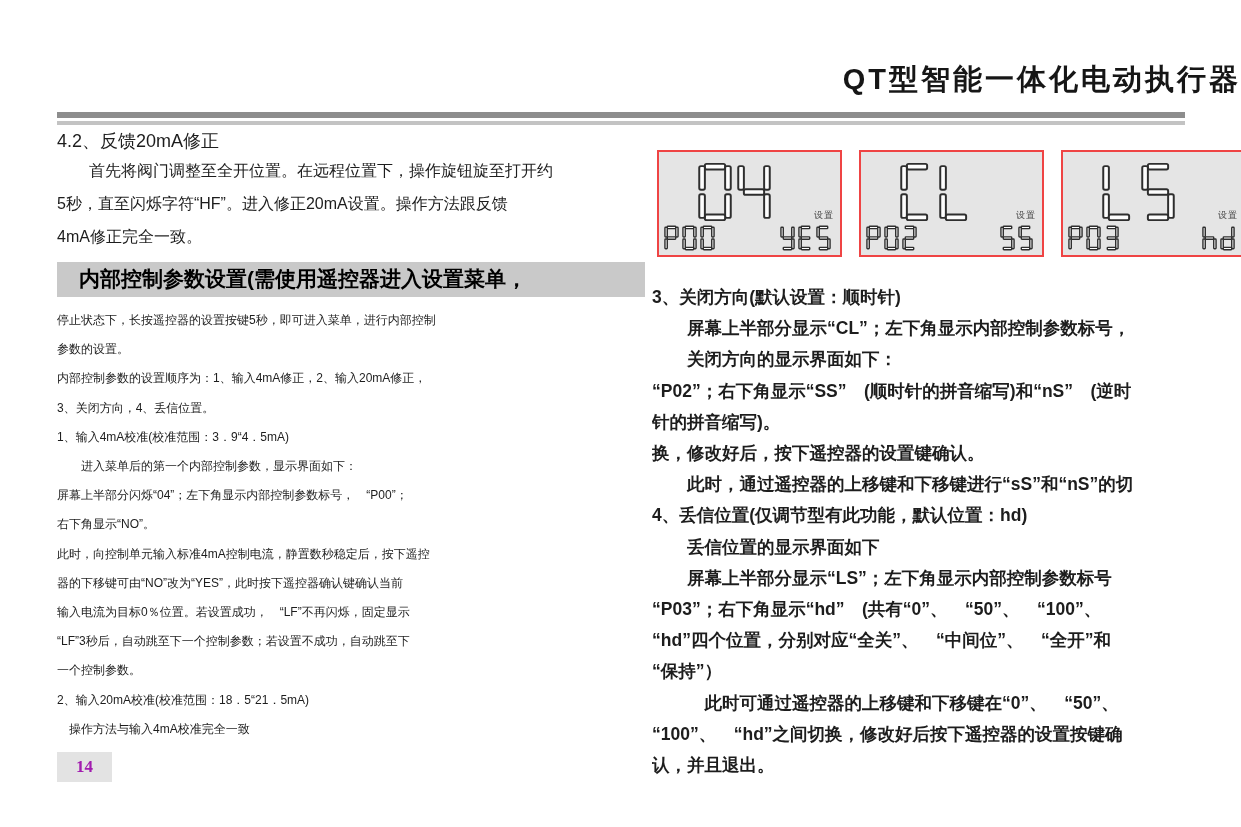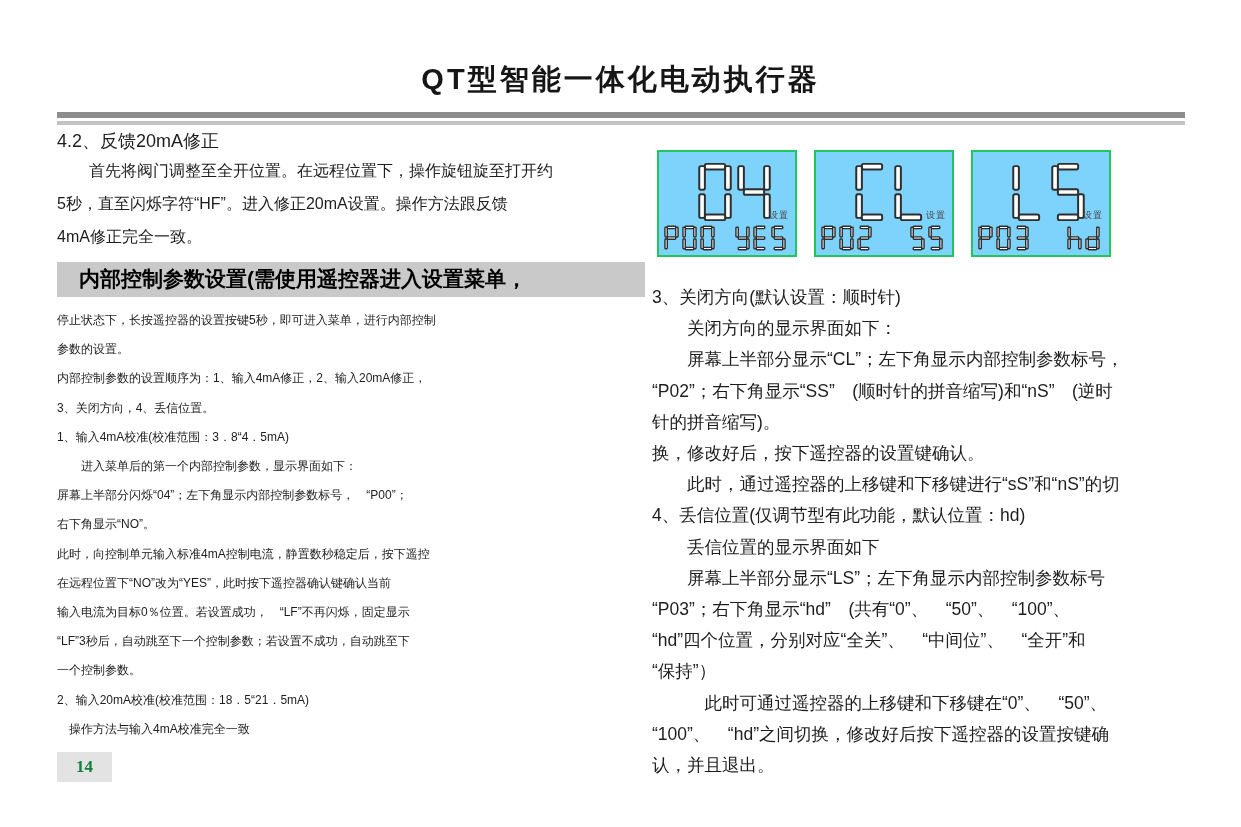--- a/index.html
+++ b/index.html
@@ -1,53 +1,53 @@
 <!DOCTYPE html>
 <html><head>
 <meta charset="utf-8">
 <style>
   html,body{margin:0;padding:0;background:#ffffff;}
   .page{
     position:relative;width:1241px;height:827px;background:#ffffff;
     font-family:"Liberation Sans", sans-serif;color:#1d1d1d;overflow:hidden;
   }
   .title{
-    position:absolute;top:60px;left:0;width:100%;text-align:center;
+    position:absolute;top:60px;left:0;width:100%;text-align:right;
     font-size:29px;font-weight:bold;letter-spacing:3px;color:#161616;
   }
   .rule1{position:absolute;left:57px;right:56px;top:112px;height:6px;background:#8d8d8d;}
   .rule2{position:absolute;left:57px;right:56px;top:121px;height:4px;background:#c3c3c3;}
 
   .left-col{position:absolute;left:57px;top:129px;width:588px;}
   .sec-heading{font-size:18px;font-weight:normal;line-height:25px;white-space:nowrap;}
   .sec-lines .tline{font-size:16px;line-height:33px;white-space:nowrap;overflow:hidden;}
   .gray-box{
     background:#c9c9c9;width:588px;box-sizing:border-box;
     padding:3px 6px 5px 22px;margin:9px 0 9px 0;
     font-weight:bold;font-size:21px;line-height:27px;color:#000000;white-space:nowrap;overflow:hidden;
   }
   .left-lines .tline{font-size:12px;line-height:29.2px;white-space:nowrap;overflow:hidden;}
 
   .lcd-row{position:absolute;left:657px;top:150px;display:flex;gap:17px;}
   .lcd{
-    width:140px;height:107px;border:2px solid #22c55e;box-sizing:border-box;
-    position:relative;background:#7dd3fc;
+    width:185px;height:107px;border:2px solid #ef4444;box-sizing:border-box;
+    position:relative;background:#e5e5e5;
   }
   .lcd-main{position:absolute;left:38px;top:8px;display:flex;gap:10px;}
   .lcd-tag{position:absolute;right:6px;top:57px;font-size:9px;color:#4a4a4a;letter-spacing:1px;}
   .lcd-bottom{position:absolute;left:5px;right:9px;bottom:4px;display:flex;justify-content:space-between;align-items:flex-end;}
   .seg-group{display:flex;gap:3px;}
 
   .right-col{position:absolute;left:652px;top:282px;width:545px;}
-  .right-col .tline{font-size:17.5px;line-height:31.2px;white-space:nowrap;overflow:hidden;}
+  .right-col .tline{font-size:17.5px;line-height:31.2px;white-space:nowrap;overflow:hidden;font-weight:bold;}
 
   .page-num{
     position:absolute;left:57px;top:752px;width:55px;height:30px;background:#e3e3e3;
     text-align:center;line-height:30px;font-weight:bold;font-size:17px;
-    font-family:"Liberation Serif", serif;color:#15803d;
+    font-family:"Liberation Serif", serif;color:#a21caf;
   }
 </style>
 </head>
 <body>
 
 <div class="page">
 
   <div class="title">QT型智能一体化电动执行器</div>
   <div class="rule1"></div>
   <div class="rule2"></div>
@@ -60,26 +60,26 @@
         <div class="tline">4mA修正完全一致。</div>
       </div>
     <div class="gray-box">
       <div>内部控制参数设置(需使用遥控器进入设置菜单，</div>
     </div>
     <div class="left-lines">
         <div class="tline">停止状态下，长按遥控器的设置按键5秒，即可进入菜单，进行内部控制</div>
         <div class="tline">参数的设置。</div>
         <div class="tline">内部控制参数的设置顺序为：1、输入4mA修正，2、输入20mA修正，</div>
         <div class="tline">3、关闭方向，4、丢信位置。</div>
-        <div class="tline">1、输入4mA校准(校准范围：3．8“4．5mA)</div>
+        <div class="tline">1、输入4mA校准(校准范围：3．9“4．5mA)</div>
         <div class="tline">　　进入菜单后的第一个内部控制参数，显示界面如下：</div>
         <div class="tline">屏幕上半部分闪烁“04”；左下角显示内部控制参数标号，　“P00”；</div>
         <div class="tline">右下角显示“NO”。</div>
         <div class="tline">此时，向控制单元输入标准4mA控制电流，静置数秒稳定后，按下遥控</div>
-        <div class="tline">在远程位置下“NO”改为“YES”，此时按下遥控器确认键确认当前</div>
+        <div class="tline">器的下移键可由“NO”改为“YES”，此时按下遥控器确认键确认当前</div>
         <div class="tline">输入电流为目标0％位置。若设置成功，　“LF”不再闪烁，固定显示</div>
         <div class="tline">“LF”3秒后，自动跳至下一个控制参数；若设置不成功，自动跳至下</div>
         <div class="tline">一个控制参数。</div>
         <div class="tline">2、输入20mA校准(校准范围：18．5“21．5mA)</div>
         <div class="tline">　操作方法与输入4mA校准完全一致</div>
       </div>
   </div>
 
   <div class="lcd-row" id="lcd-row">
       <div class="lcd">
@@ -282,22 +282,22 @@
                 <rect x="10" y="45" width="36" height="10" rx="3"></rect>
               </svg>
             </span>
           </span>
         </div>
       </div>
     </div>
 
   <div class="right-col">
       <div class="tline">3、关闭方向(默认设置：顺时针)</div>
+      <div class="tline">　　屏幕上半部分显示“CL”；左下角显示内部控制参数标号，</div>
       <div class="tline">　　关闭方向的显示界面如下：</div>
-      <div class="tline">　　屏幕上半部分显示“CL”；左下角显示内部控制参数标号，</div>
       <div class="tline">“P02”；右下角显示“SS”　(顺时针的拼音缩写)和“nS”　(逆时</div>
       <div class="tline">针的拼音缩写)。</div>
       <div class="tline">换，修改好后，按下遥控器的设置键确认。</div>
       <div class="tline">　　此时，通过遥控器的上移键和下移键进行“sS”和“nS”的切</div>
       <div class="tline">4、丢信位置(仅调节型有此功能，默认位置：hd)</div>
       <div class="tline">　　丢信位置的显示界面如下</div>
       <div class="tline">　　屏幕上半部分显示“LS”；左下角显示内部控制参数标号</div>
       <div class="tline">“P03”；右下角显示“hd”　(共有“0”、　“50”、　“100”、</div>
       <div class="tline">“hd”四个位置，分别对应“全关”、　“中间位”、　“全开”和</div>
       <div class="tline">“保持”）</div>

